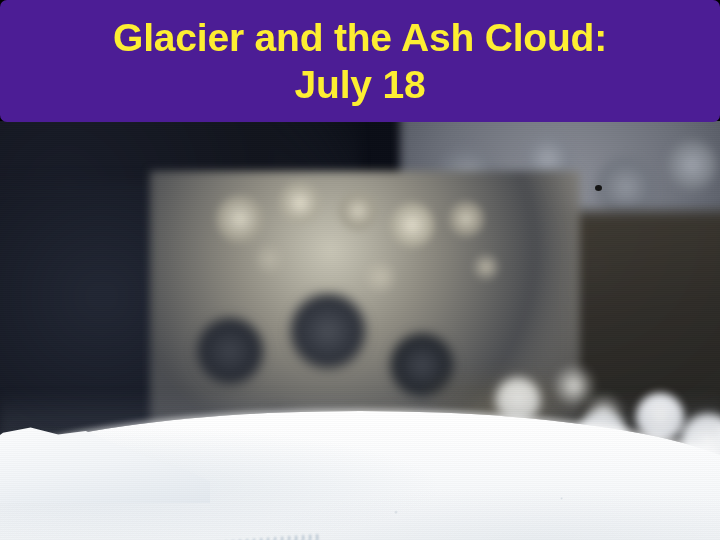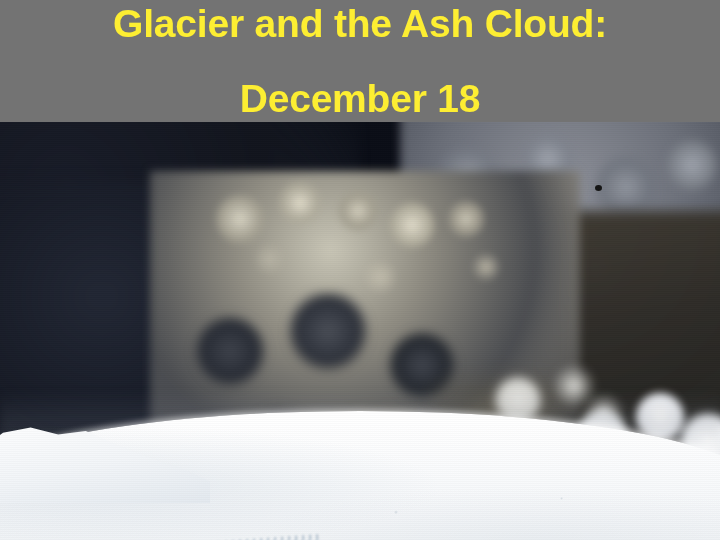--- a/index.html
+++ b/index.html
@@ -14,26 +14,27 @@
     overflow: hidden;
     font-family: "Liberation Sans", sans-serif;
   }
 
   
   .title-banner {
     position: absolute;
     left: 0; top: 0;
     width: 720px;
     height: 122px;
-    background: #737373;
+    background: #4c1d95;
     z-index: 30;
     display: flex;
     flex-direction: column;
     align-items: center;
-    justify-content: space-between;
+    justify-content: center;
+    border-radius: 7px;
   }
   .title-line {
     color: #fdee32;
     font-family: "Liberation Sans", sans-serif;
     font-weight: bold;
     font-size: 39px;
     line-height: 47px;
     letter-spacing: -0.2px;
     white-space: nowrap;
     text-align: center;
@@ -301,21 +302,21 @@
     opacity: 0.55;
   }
 </style>
 </head>
 <body>
 
 <div class="slide">
 
   <div class="title-banner">
     <div class="title-line">Glacier and the Ash Cloud:</div>
-    <div class="title-line">December 18</div>
+    <div class="title-line">July 18</div>
   </div>
 
   <div class="photo">
 
     <div class="dark-sky-tr"></div>
     <div class="sky-left"></div>
     <div class="sky-left2"></div>
 
     <div class="ash-left-mass"></div>
     <div class="ash-left-mass2"></div>

